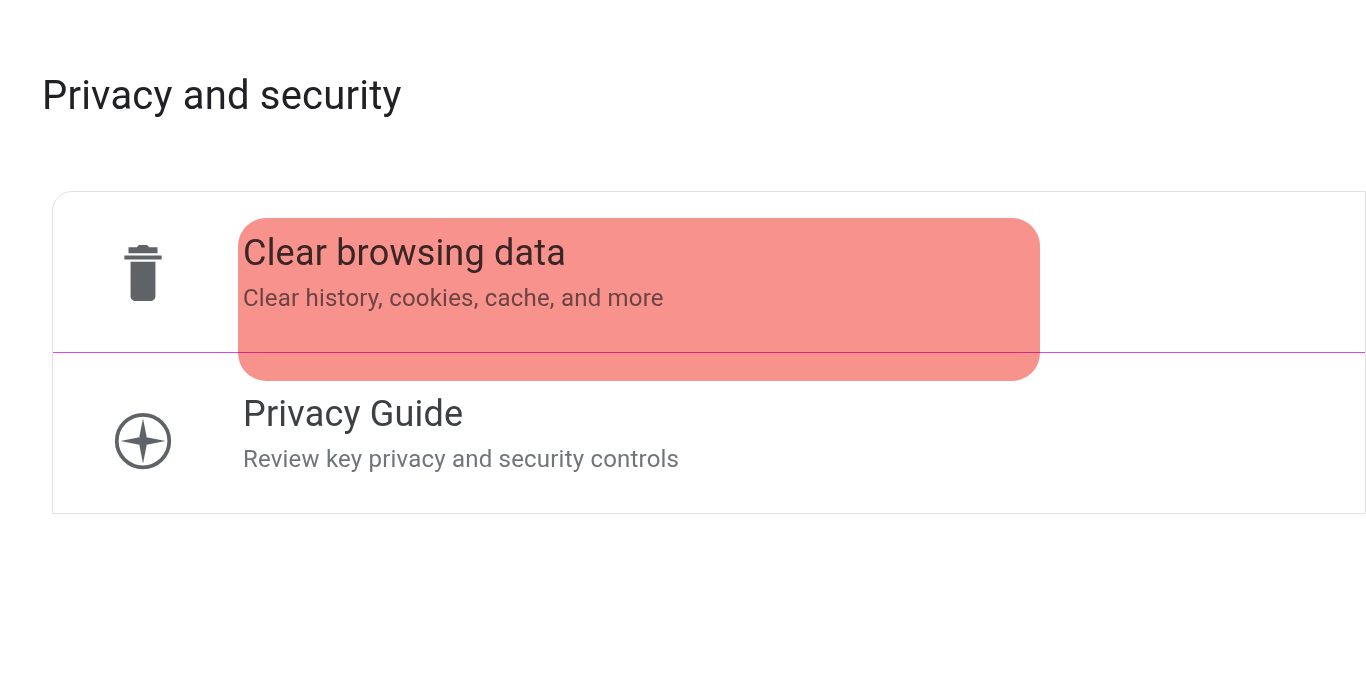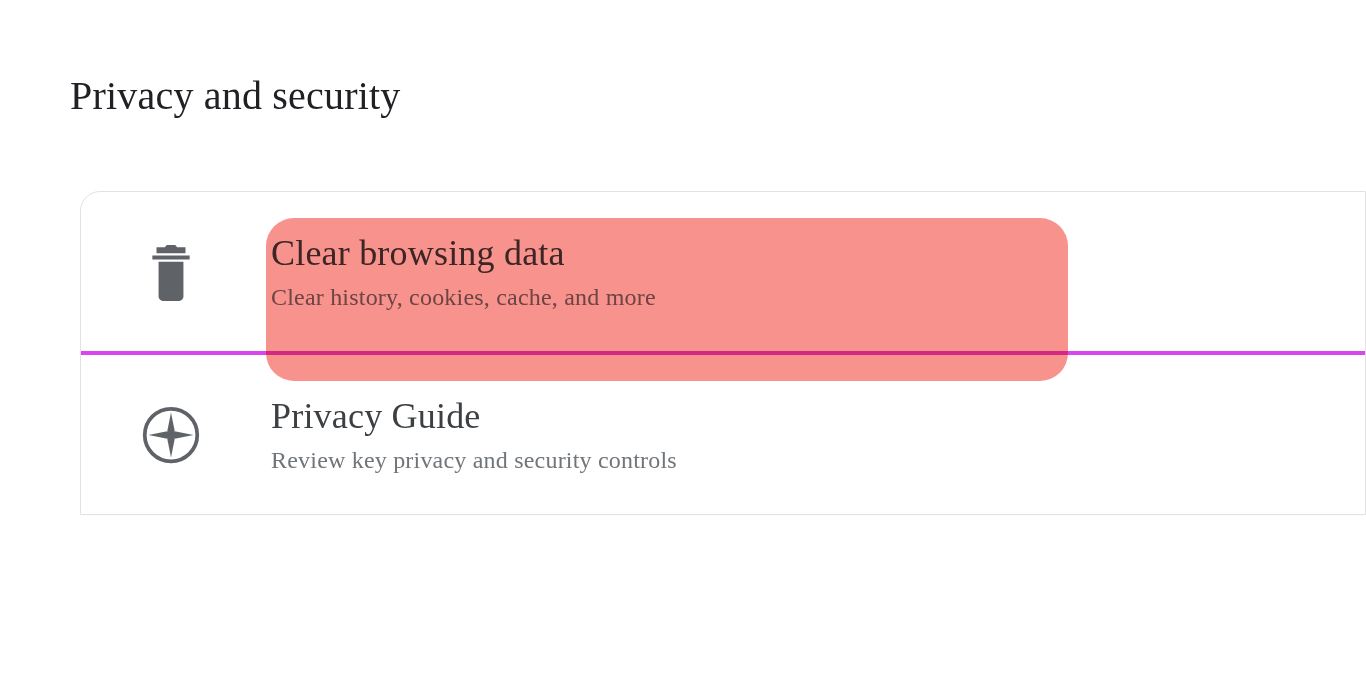--- a/index.html
+++ b/index.html
@@ -9,48 +9,48 @@
     }
     body {
       font-family: 'Segoe UI', Roboto, Arial, sans-serif;
       background: #ffffff;
       width: 1366px;
       height: 682px;
       overflow: hidden;
     }
     .container {
       padding-top: 72px;
-      padding-left: 70px;
-      font-family: Liberation Serif, serif;
+      padding-left: 42px;
     }
     .section-title {
       font-size: 40px;
       font-weight: 400;
       color: #202124;
       margin-bottom: 72px;
       letter-spacing: 0.2px;
     }
     .card {
       background: #ffffff;
       border: 1px solid #e2e2e2;
       border-radius: 20px 0 0 0;
       overflow: hidden;
       margin-left: 10px;
       box-shadow: 0 1px 2px rgba(0,0,0,0.02);
     }
     .row {
       display: flex;
       align-items: center;
       padding: 40px 40px 40px 60px;
-      border-bottom: 4px solid #d946ef;
+      border-bottom: 1px solid #d946ef;
       cursor: pointer;
       position: relative;
     }
     .row:last-child {
       border-bottom: none;
+      align-items: flex-end;
     }
     .icon-wrap {
       width: 60px;
       display: flex;
       align-items: center;
       justify-content: center;
       margin-right: 70px;
       color: #5f6368;
     }
     .text-wrap {

